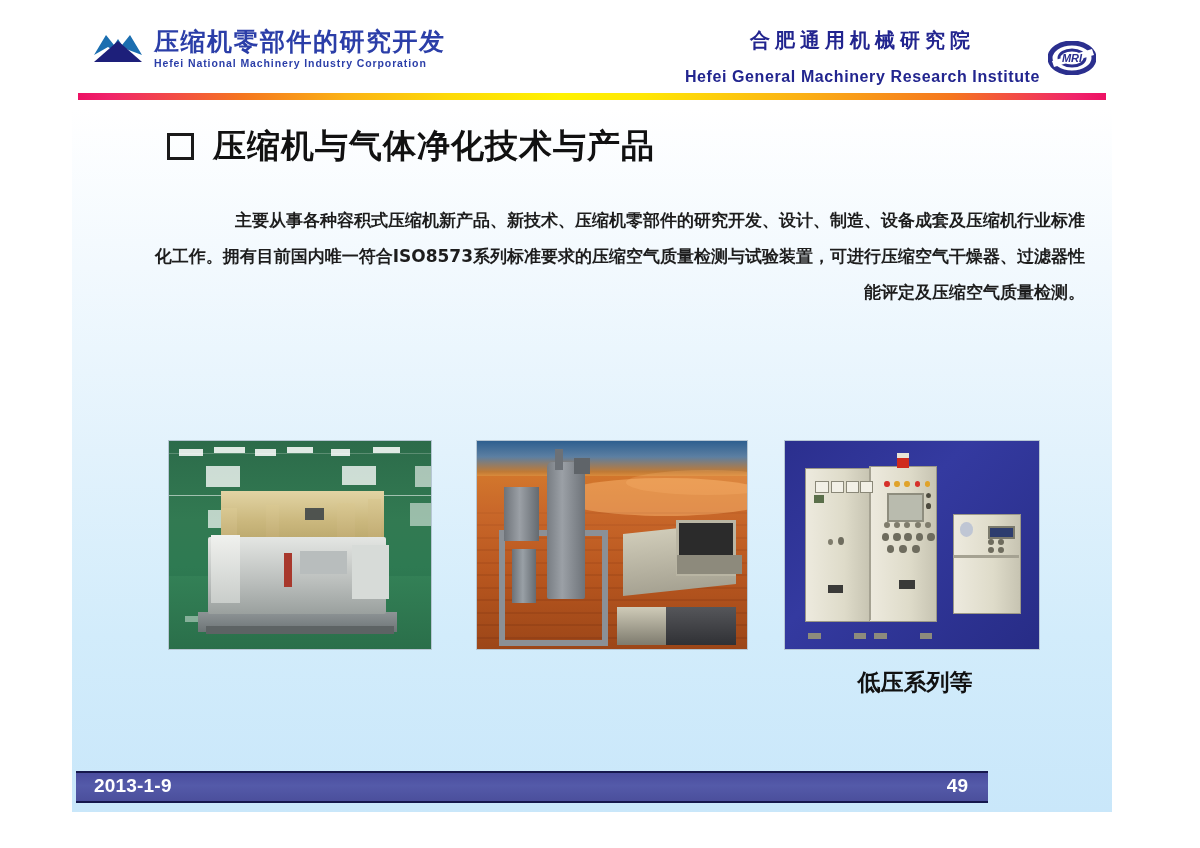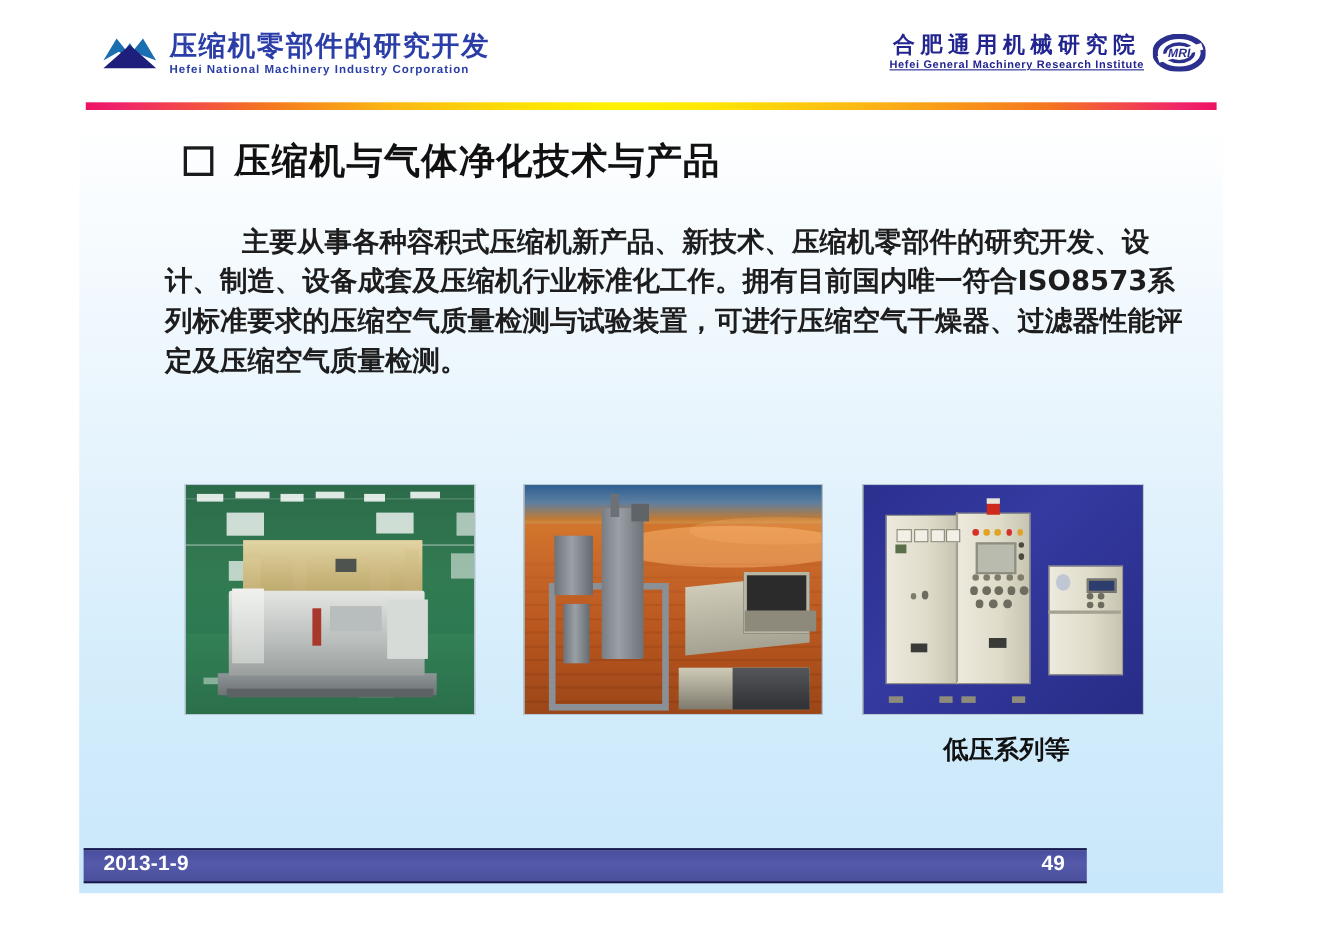--- a/index.html
+++ b/index.html
@@ -80,27 +80,26 @@
   }
   .cn-title-2 {
     font-size: 20px;
     font-weight: bold;
     color: #22258f;
     letter-spacing: 5px;
     white-space: nowrap;
     font-family: "DejaVu Sans", "Liberation Sans", sans-serif;
   }
   .en-title-2 {
-    font-size: 10px;
+    font-size: 16px;
     font-weight: bold;
     color: #22258f;
     letter-spacing: 0.6px;
-    margin-top: 5px;
+    margin-top: 19px;
     white-space: nowrap;
-    text-decoration: underline;
   }
   .mri-logo { width: 48px; height: 34px; flex: none; }
 
   
   #rule {
     position: absolute;
     left: 6px;
     top: 81px;
     width: 1028px;
     height: 7px;
@@ -133,27 +132,28 @@
     white-space: nowrap;
     font-family: Liberation Serif, serif;
   }
 
   
   #body-text {
     position: absolute;
     left: 78px;
     top: 190px;
     width: 935px;
-    font-size: 25px;
+    font-size: 17px;
     font-weight: bold;
     color: #1d1d1d;
     line-height: 36px;
     text-indent: 70px;
     letter-spacing: 0px;
     font-family: "DejaVu Sans", "Liberation Sans", sans-serif;
+    text-align: right;
   }
 
   
   #photo-row {
     position: absolute;
     left: 0;
     top: 428px;
     width: 1040px;
     height: 300px;
   }

